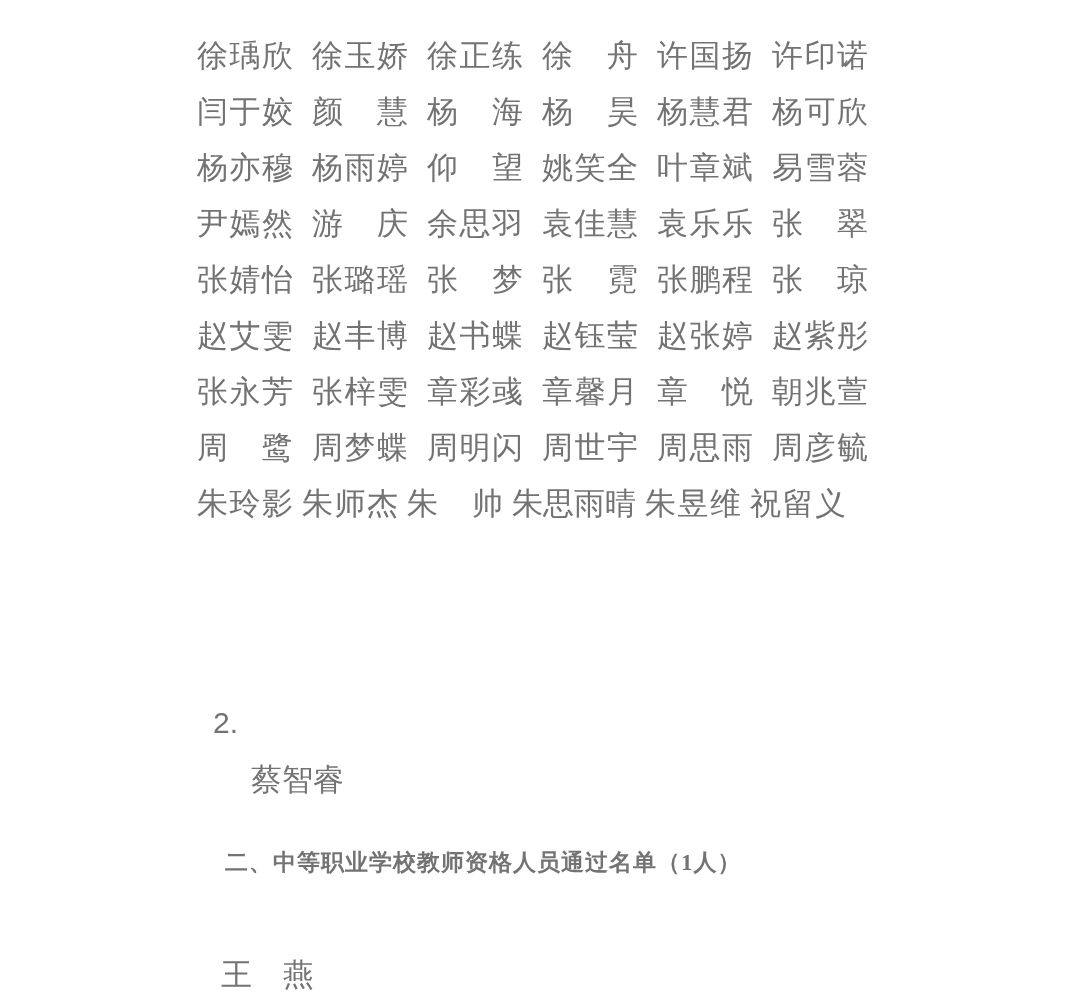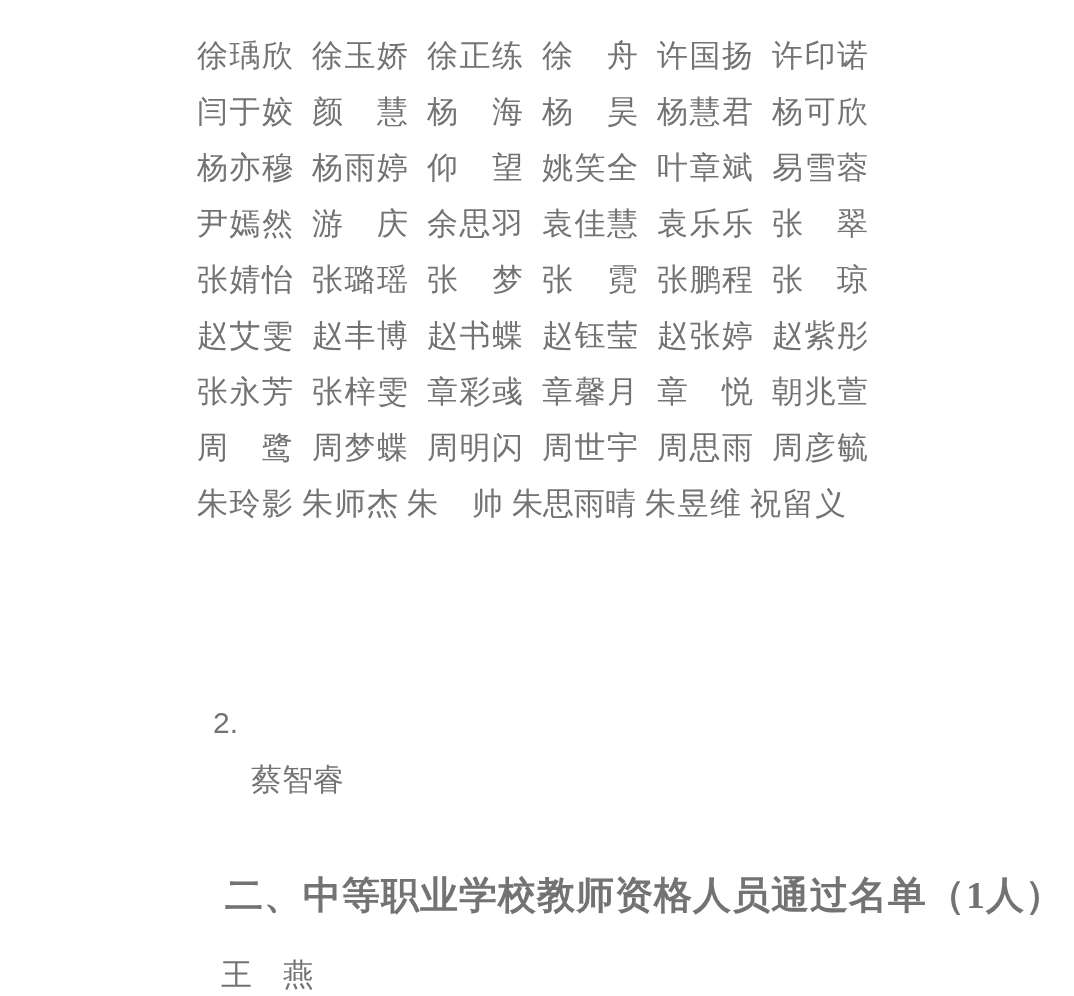--- a/index.html
+++ b/index.html
@@ -53,22 +53,22 @@
     align-items: center;
     font-size: 31px;
     min-width: 96px;
     text-align: justify;
     text-align-last: justify;
     margin-left: 36px;
   }
   .voc-heading {
     position: absolute;
     left: 225px;
-    top: 876px;
-    font-size: 38px;
+    top: 844px;
+    font-size: 23px;
     font-weight: bold;
     font-family: "Liberation Serif", "DejaVu Serif", serif;
     line-height: 38px;
     letter-spacing: 1px;
     white-space: nowrap;
   }
   .voc-name {
     position: absolute;
     left: 221px;
     top: 956px;

